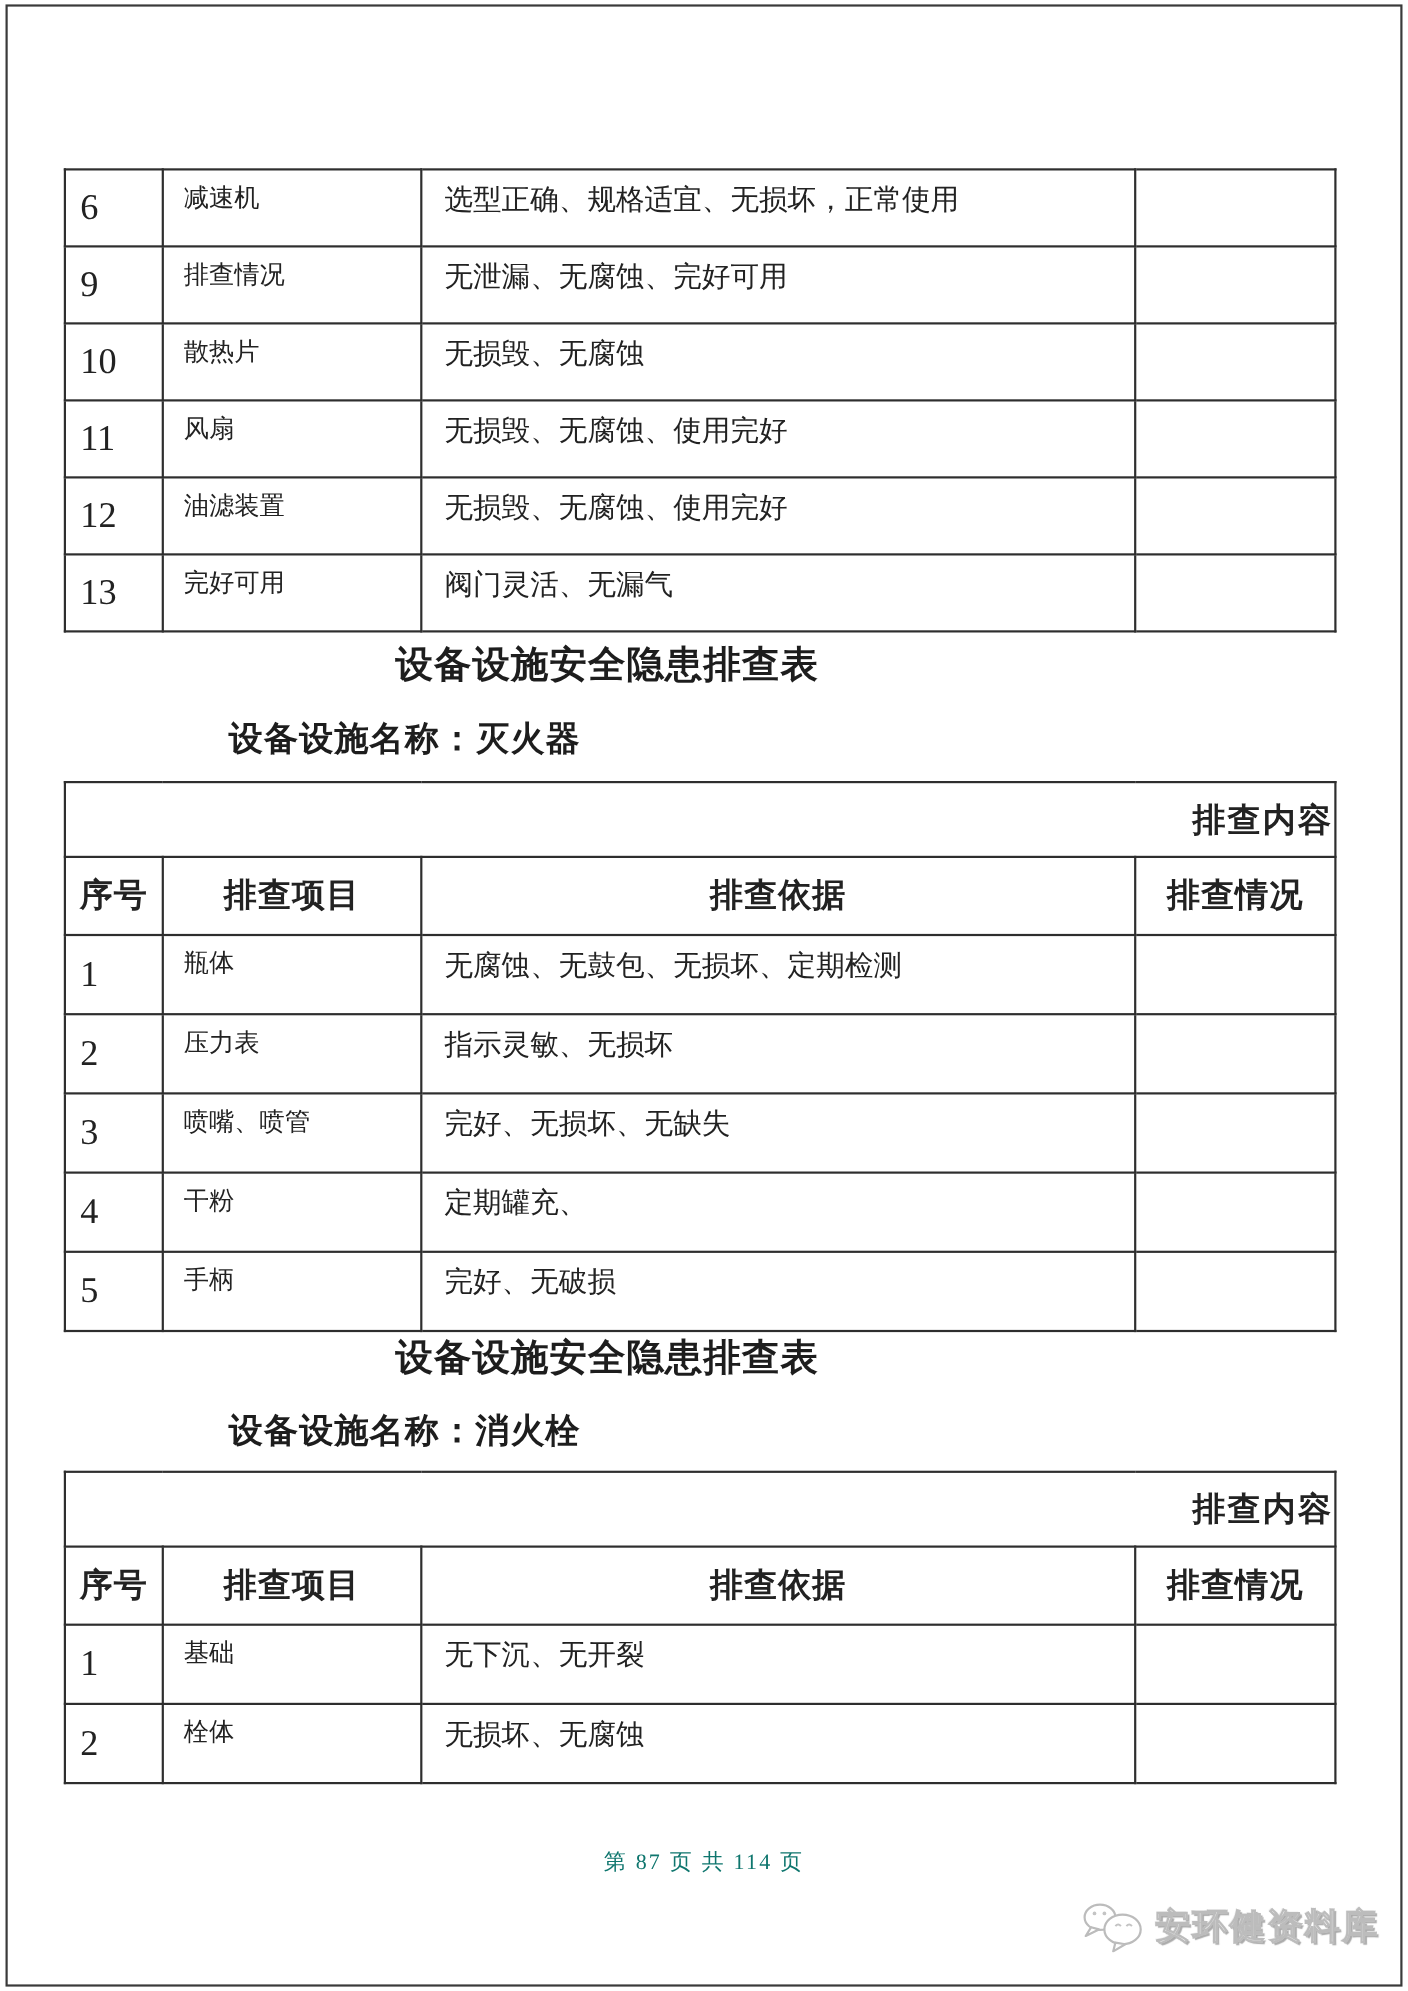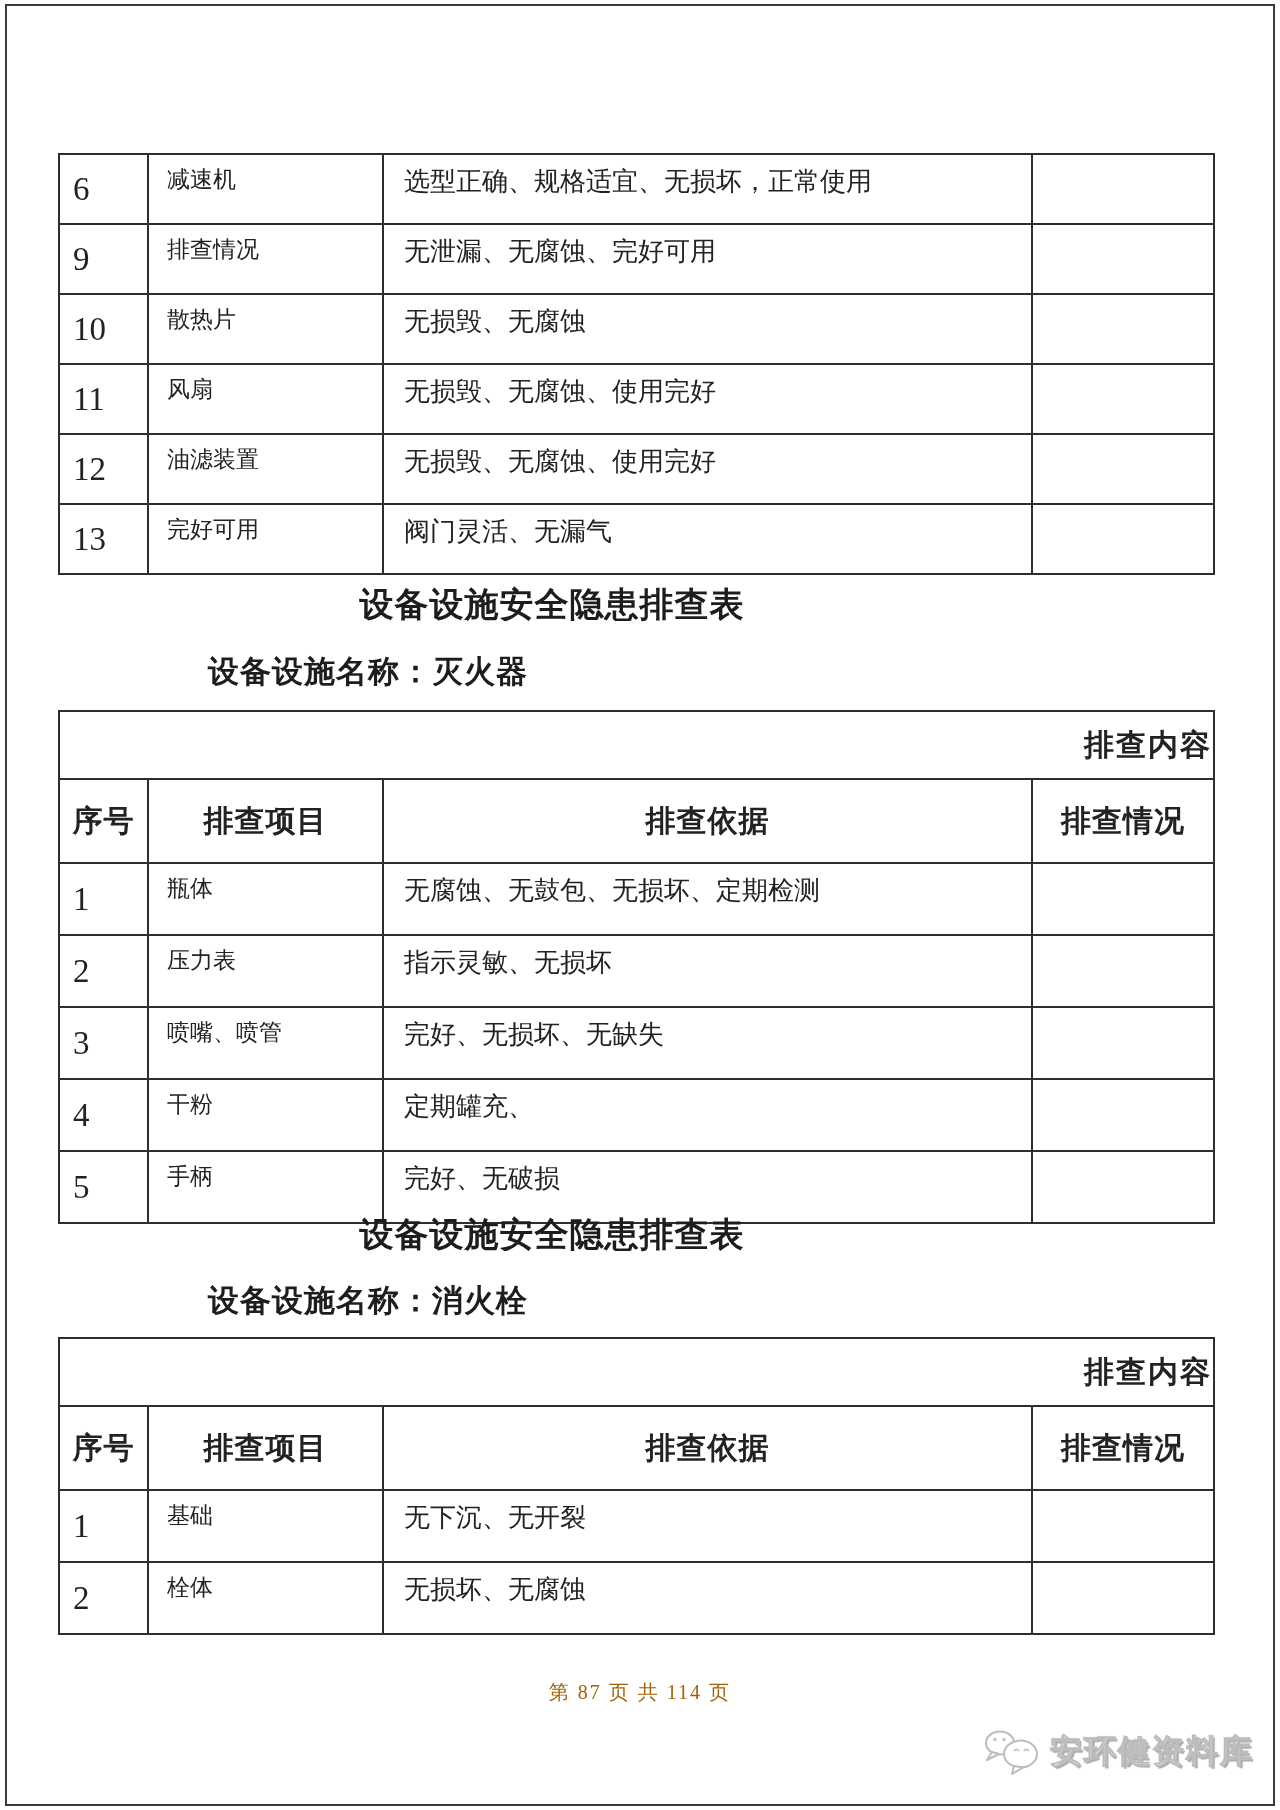--- a/index.html
+++ b/index.html
@@ -32,21 +32,21 @@
   .tbl col.c-status   { width: 182px; }
   .tbl td {
     border: 2px solid #2e2e2e;
     overflow: hidden;
   }
   .tbl1 { top: 153px; }
   .tbl2 { top: 710px; }
   .tbl3 { top: 1337px; }
 
   .row-banner  { height: 68px; }
-  .row-colhead { height: 84px; }
+  .row-colhead { height: 71px; }
   .tbl1 tbody tr, .tbl2 tbody tr, .tbl3 tbody tr { height: 72px; }
   .tbl1 tbody tr { height: 70px; }
 
   td.cell-banner {
     text-align: right;
     vertical-align: middle;
     font-weight: 700;
     font-size: 30px;
     letter-spacing: 2px;
   }
@@ -104,21 +104,21 @@
   .s2 { top: 1280px; }
 
   
   .footer {
     position: absolute;
     top: 1679px;
     left: 0;
     width: 1280px;
     text-align: center;
     font-size: 20px;
-    color: #a16207;
+    color: #0f766e;
     letter-spacing: 2px;
   }
 
   
   .watermark {
     position: absolute;
     top: 1729px;
     left: 983px;
     display: flex;
     align-items: center;

